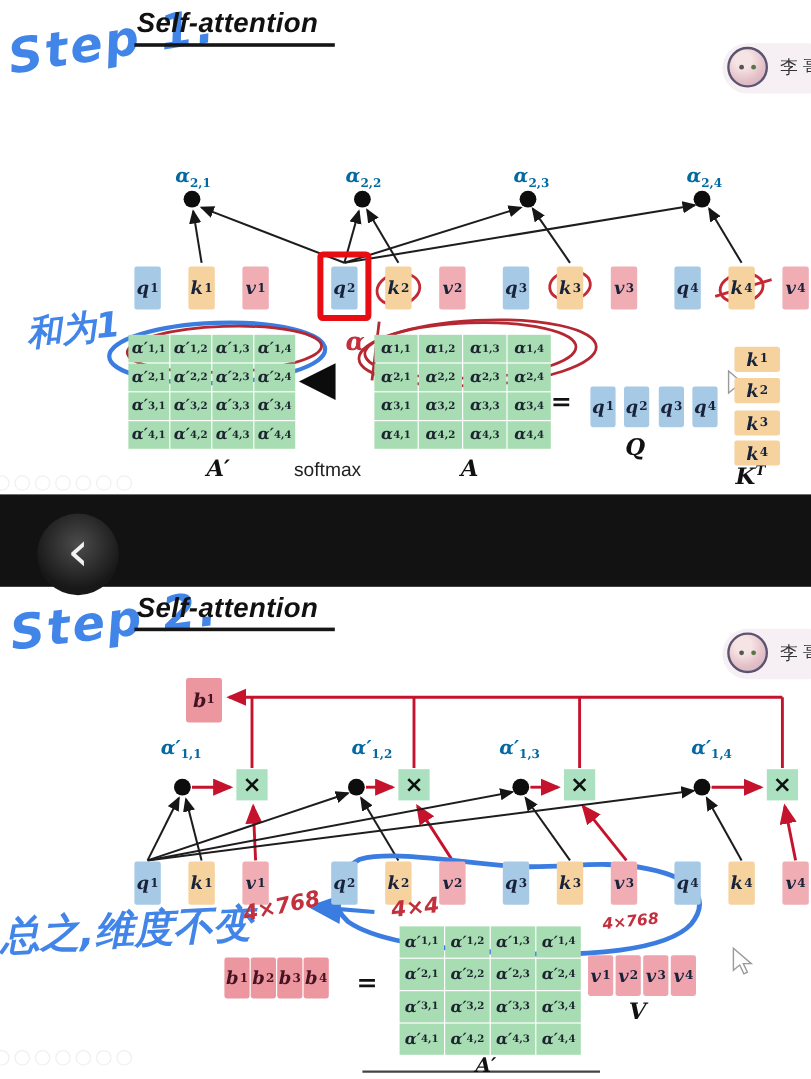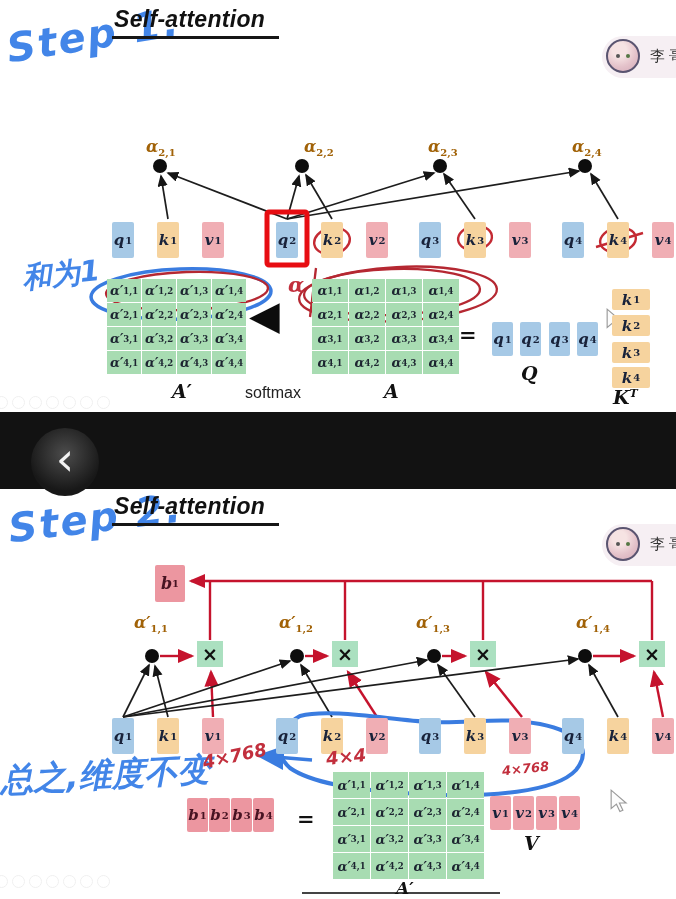--- a/index.html
+++ b/index.html
@@ -54,30 +54,30 @@
   .qkv-row .tok:nth-of-type(3){left:202px}.qkv-row .tok:nth-of-type(4){left:276px}
   .qkv-row .tok:nth-of-type(5){left:321px}.qkv-row .tok:nth-of-type(6){left:366px}
   .qkv-row .tok:nth-of-type(7){left:419px}.qkv-row .tok:nth-of-type(8){left:464px}
   .qkv-row .tok:nth-of-type(9){left:509px}.qkv-row .tok:nth-of-type(10){left:562px}
   .qkv-row .tok:nth-of-type(11){left:607px}.qkv-row .tok:nth-of-type(12){left:652px}
   .qkv-row .tok:nth-of-type(3n+1){background:#a6c9e6}
   .qkv-row .tok:nth-of-type(3n+2){background:#f6d39e}
   .qkv-row .tok:nth-of-type(3n){background:#f0aeb4}
 
   
-  .alpha-labels .alpha-label{position:absolute;font:bold italic 16px "DejaVu Serif",serif;color:#a16207;}
+  .alpha-labels .alpha-label{position:absolute;font:bold italic 16px "DejaVu Serif",serif;color:#0369a1;}
   .alpha-labels sub{font-size:10px;vertical-align:-4px;font-style:normal;}
   #slide1 .alpha-labels .alpha-label{top:137px;}
   #slide1 .alpha-labels .alpha-label:nth-of-type(1){left:146px}
-  #slide1 .alpha-labels .alpha-label:nth-of-type(2){left:304px}
+  #slide1 .alpha-labels .alpha-label:nth-of-type(2){left:288px}
   #slide1 .alpha-labels .alpha-label:nth-of-type(3){left:428px}
   #slide1 .alpha-labels .alpha-label:nth-of-type(4){left:572px}
   #slide2 .alpha-labels .alpha-label{top:124px;}
   #slide2 .alpha-labels .alpha-label:nth-of-type(1){left:134px}
-  #slide2 .alpha-labels .alpha-label:nth-of-type(2){left:279px}
+  #slide2 .alpha-labels .alpha-label:nth-of-type(2){left:293px}
   #slide2 .alpha-labels .alpha-label:nth-of-type(3){left:416px}
   #slide2 .alpha-labels .alpha-label:nth-of-type(4){left:576px}
 
   
   .mgrid{position:absolute;display:grid;gap:1px;}
   .mcell{background:#a8dcb2;display:flex;align-items:center;justify-content:center;
          font:bold italic 13px "DejaVu Serif",serif;color:#1c2430;overflow:visible;white-space:nowrap;}
   .mcell sub{font-size:8.5px;vertical-align:-3px;font-style:normal;}
   #mAp{left:107px;top:279px;grid-template-columns:repeat(4,34px);grid-auto-rows:23px;}
   #mA {left:312px;top:279px;grid-template-columns:repeat(4,36px);grid-auto-rows:23px;}

